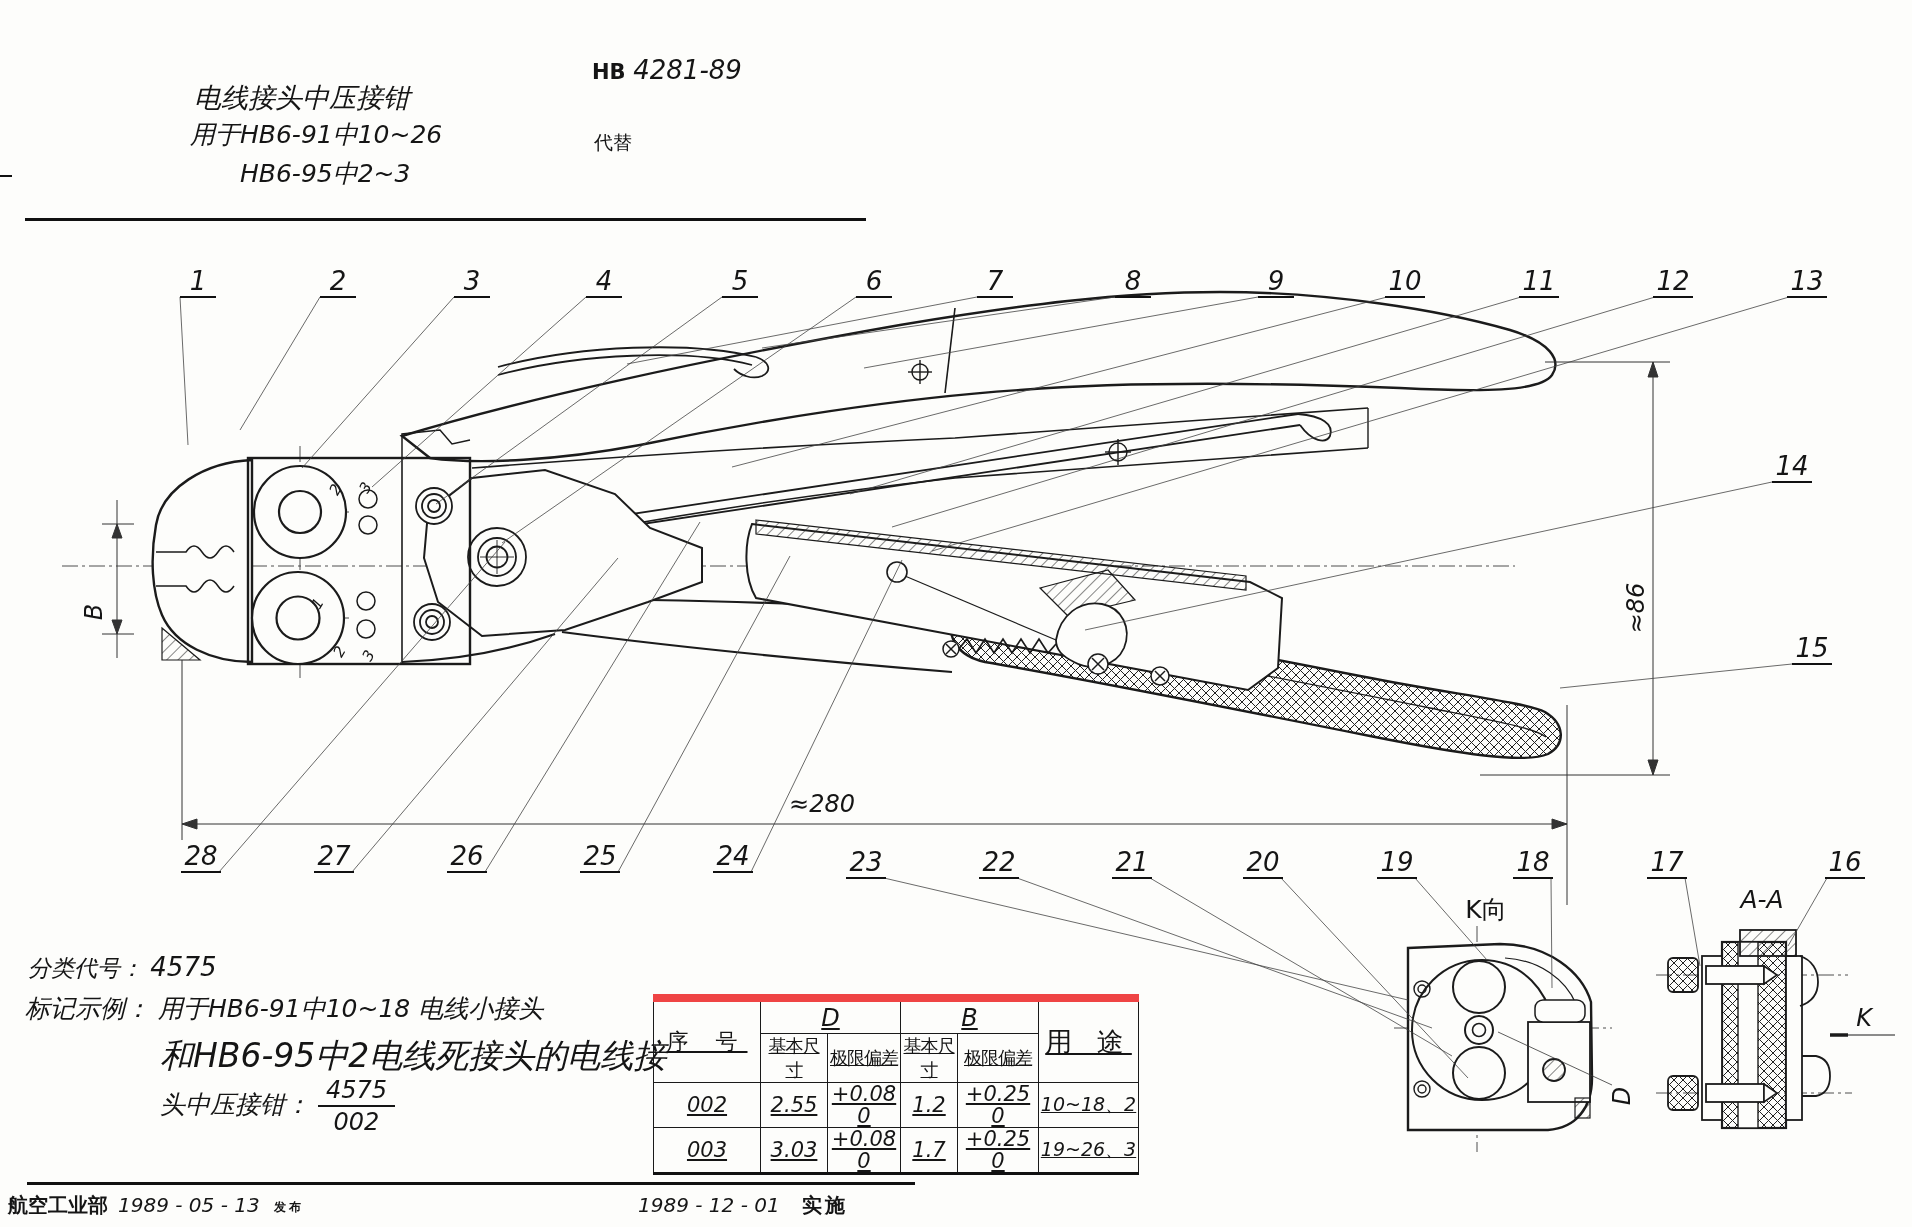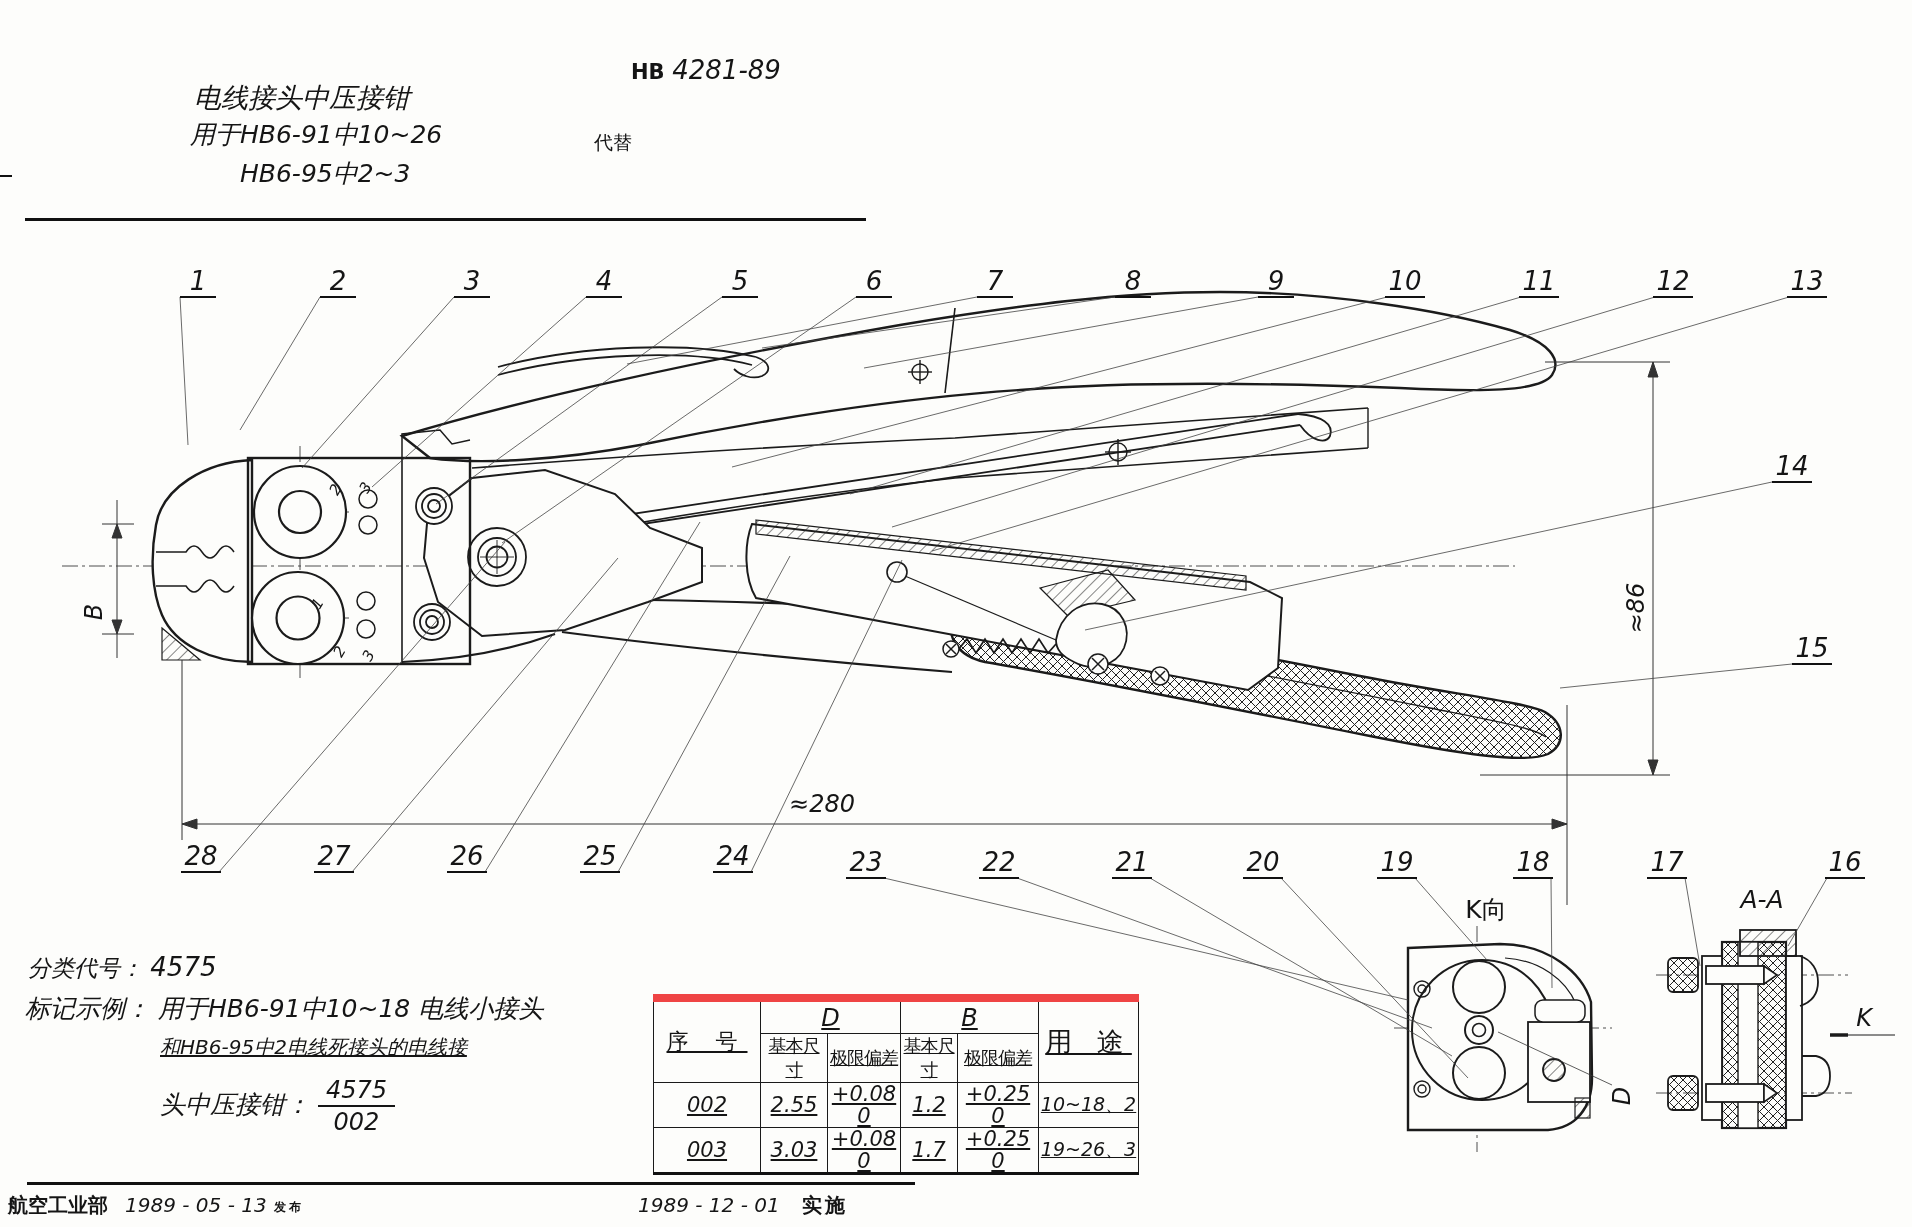--- a/index.html
+++ b/index.html
@@ -31,21 +31,21 @@
 </style>
 </head>
 <body>
 
 <div class="page">
 
   <div class="abs hw" style="left:194px;top:80px;font-size:27px;">电线接头中压接钳</div>
   <div class="abs hw" style="left:190px;top:118px;font-size:25px;">用于HB6-91中10~26</div>
   <div class="abs hw" style="left:240px;top:157px;font-size:25px;">HB6-95中2~3</div>
   <div class="abs" style="left:592px;top:55px;font-size:24px;">
-    <span class="bold" style="font-size:21px;margin-left:39px;">HB</span>
+    <span class="bold" style="font-size:21px;">HB</span>
     <span class="hw" style="font-size:26px;">4281-89</span>
   </div>
   <div class="abs" style="left:594px;top:130px;font-size:19px;">代替</div>
   <div class="abs" style="left:0;top:175px;width:12px;height:2px;background:#111;"></div>
   <div class="abs" style="left:25px;top:218px;width:841px;height:3px;background:#111;"></div>
 
   <svg class="abs" style="left:0;top:0;" width="1912" height="1227" viewBox="0 0 1912 1227">
     <defs>
       <pattern id="h45" width="8" height="8" patternUnits="userSpaceOnUse" patternTransform="rotate(45)">
         <line x1="0" y1="0" x2="0" y2="8" stroke="#222" stroke-width="1.1"></line>
@@ -350,21 +350,21 @@
 
   <div>
     <div class="abs hw" style="left:28px;top:952px;font-size:23px;">
       <span>分类代号：</span>
       <span style="font-size:26px;">4575</span>
     </div>
     <div class="abs hw" style="left:25px;top:992px;font-size:25px;">
       <span>标记示例：</span>
       <span>用于HB6-91中10~18 电线小接头</span>
     </div>
-    <div class="abs hw" style="left:160px;top:1034px;font-size:20px;text-decoration:underline;">和HB6-95中2电线死接头的电线接</div>
+    <div class="abs hw" style="left:160px;top:1034px;font-size:33px;">和HB6-95中2电线死接头的电线接</div>
     <div class="abs hw" style="left:160px;top:1076px;font-size:25px;">
       <span>头中压接钳：</span>
       <span class="fraction" style="font-size:24px;">
         <span class="num">4575</span>
         <span class="den">002</span>
       </span>
     </div>
   </div>
 
   <table class="spec abs" style="left:653px;top:994px;width:485px;">
@@ -415,17 +415,17 @@
         <div>+0.25</div>
         <div>0</div>
       </td>
       <td class="use">19~26、3</td>
     </tr>
   </tbody>
     </table>
 
   <div class="abs" style="left:27px;top:1182px;width:888px;height:3px;background:#111;"></div>
   <div class="abs bold" style="left:8px;top:1192px;font-size:20px;">航空工业部</div>
-  <div class="abs hw" style="left:118px;top:1193px;font-size:20px;margin-left:7px;">1989 - 05 - 13</div>
+  <div class="abs hw" style="left:118px;top:1193px;font-size:20px;">1989 - 05 - 13</div>
   <div class="abs bold" style="left:274px;top:1192px;font-size:12px;letter-spacing:3px;margin-top:7px;">发布</div>
   <div class="abs hw" style="left:638px;top:1193px;font-size:20px;">1989 - 12 - 01</div>
   <div class="abs bold" style="left:802px;top:1192px;font-size:20px;letter-spacing:3px;">实施</div>
 </div>
 
 </body></html>

